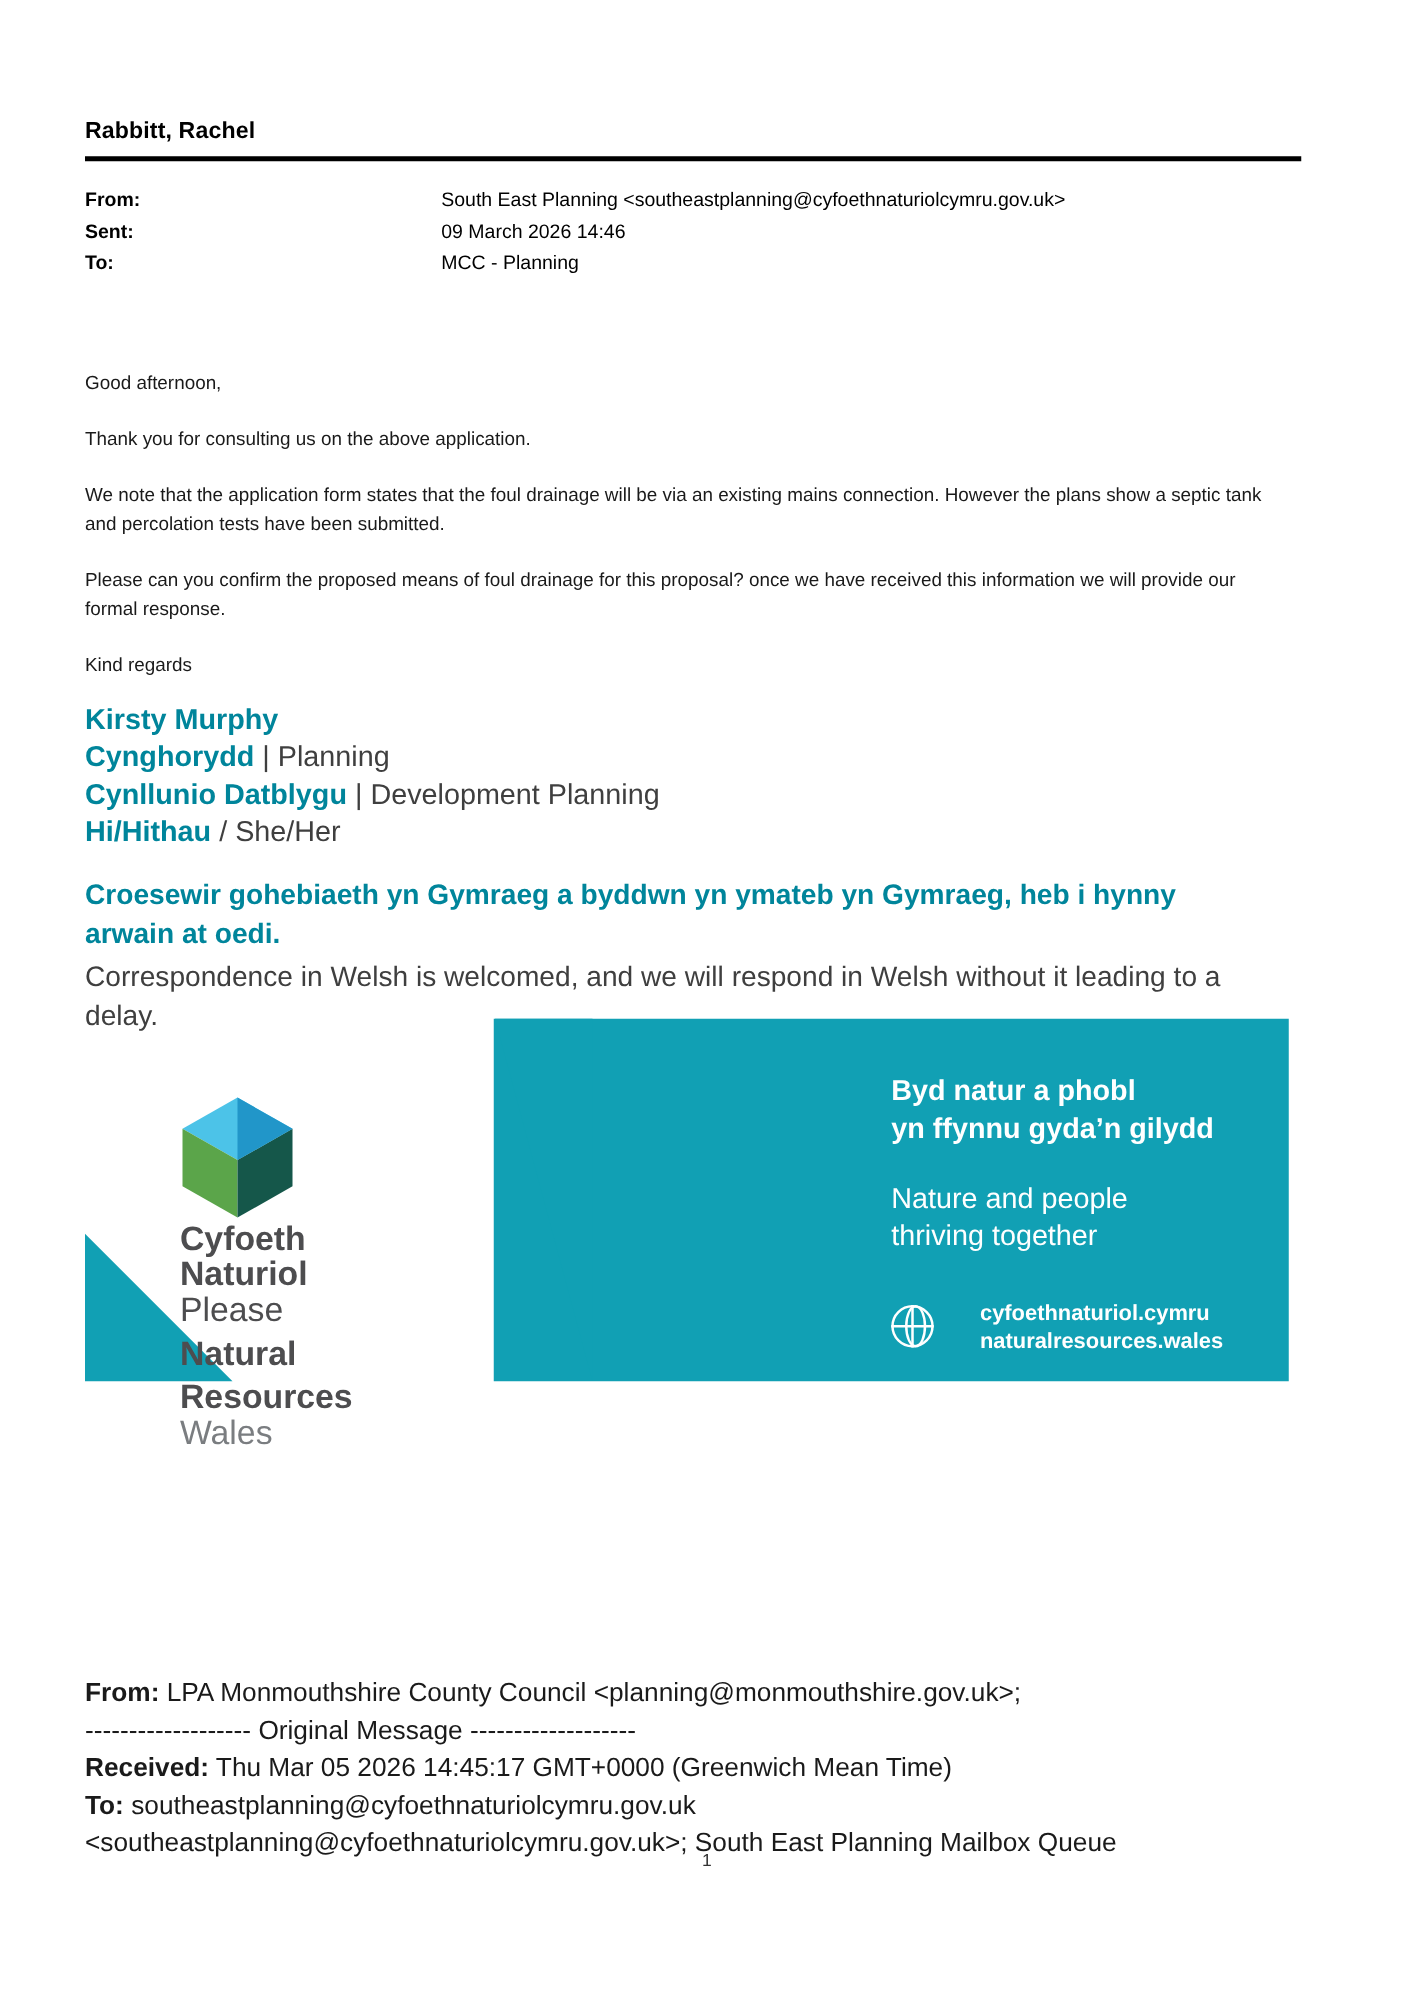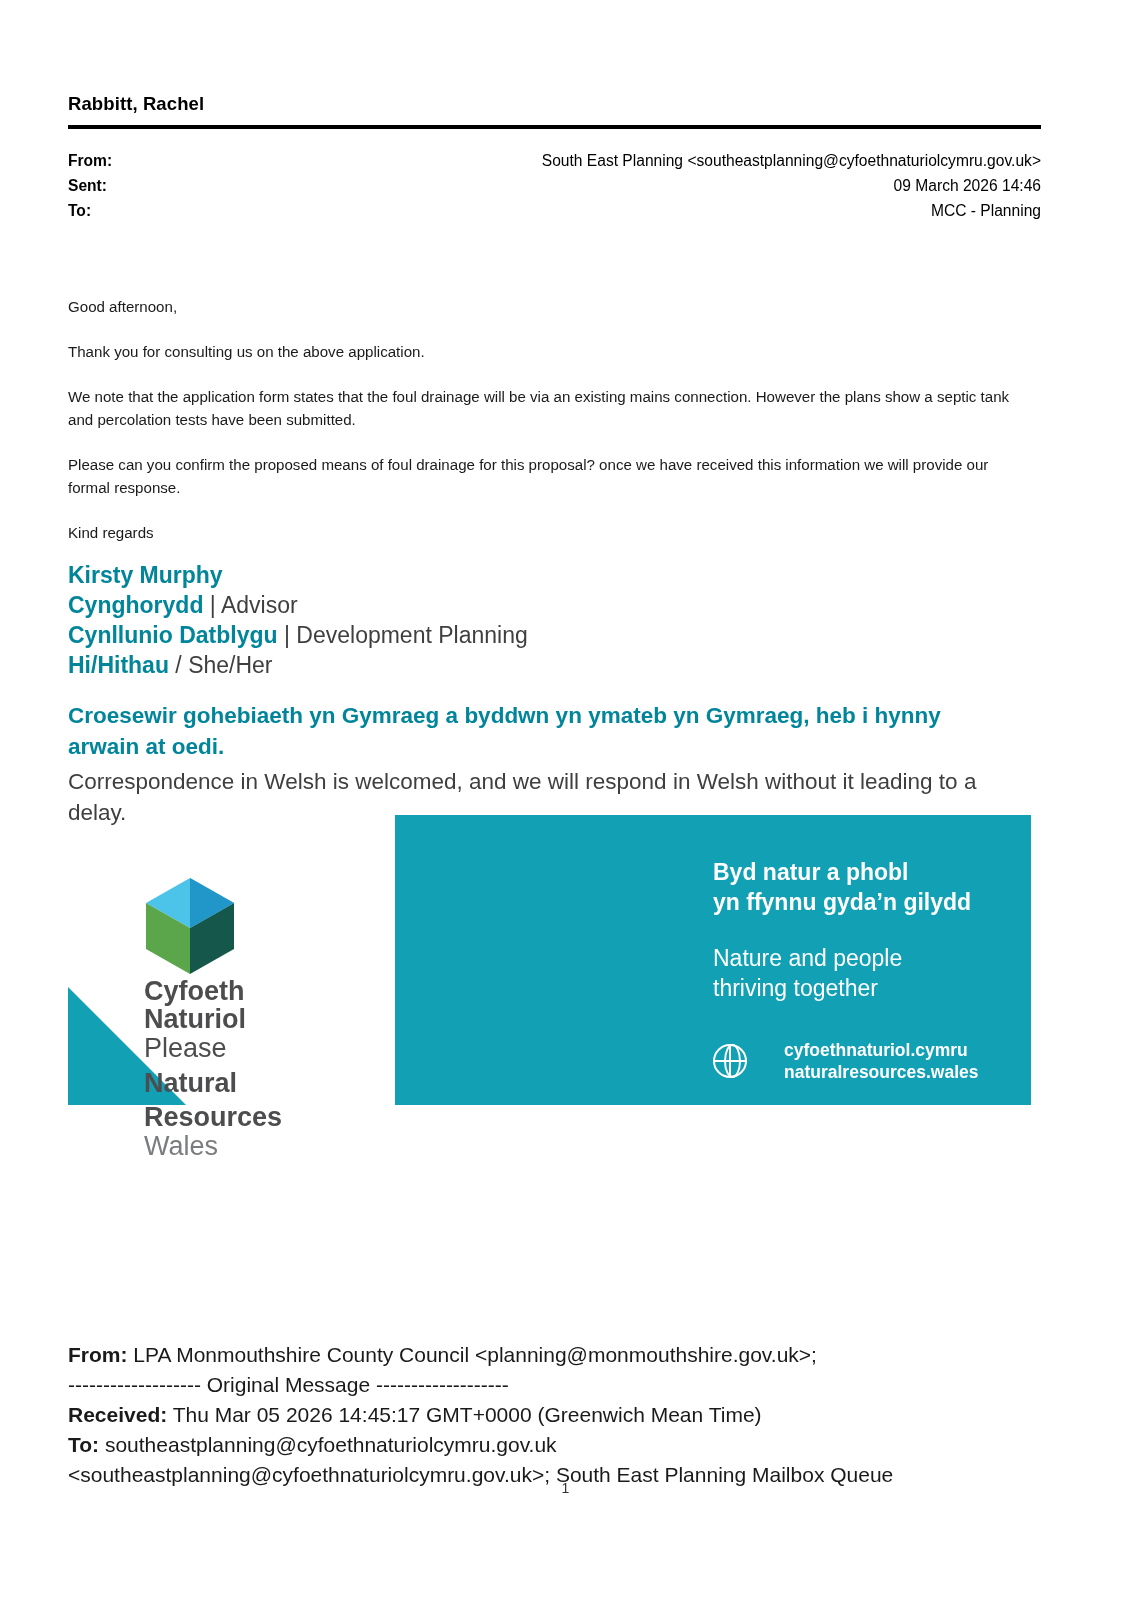--- a/index.html
+++ b/index.html
@@ -54,21 +54,20 @@
     font-size: 15.6px;
   }
   .field-label {
     width: 285px;
     font-weight: bold;
     flex: 0 0 285px;
   }
   .field-value {
     flex: 1 1 auto;
     white-space: pre;
-    text-align: right;
   }
 
   
   .body-copy {
     position: absolute;
     left: 68px;
     top: 295px;
     width: 966px;
     font-size: 15.1px;
     line-height: 23px;
@@ -316,21 +315,21 @@
     <p>We note that the application form states that the foul drainage will be via an existing mains connection. However the plans show a septic tank and percolation tests have been submitted.</p>
     <p>Please can you confirm the proposed means of foul drainage for this proposal? once we have received this information we will provide our formal response.</p>
     <p>Kind regards</p>
   </div>
 
   <div class="signature">
     <div class="sig-line">
       <span class="sig-name">Kirsty Murphy</span>
     </div>
     <div class="sig-line">
-      <span class="welsh">Cynghorydd</span><span> | </span><span>Advisor</span>
+      <span class="welsh">Cynghorydd</span><span> | </span><span>Planning</span>
     </div>
     <div class="sig-line">
       <span class="welsh">Cynllunio Datblygu</span><span> | </span><span>Development Planning</span>
     </div>
     <div class="sig-line">
       <span class="welsh">Hi/Hithau</span><span> /  </span><span>She/Her</span>
     </div>
   </div>
 
   <div class="welsh-note">

